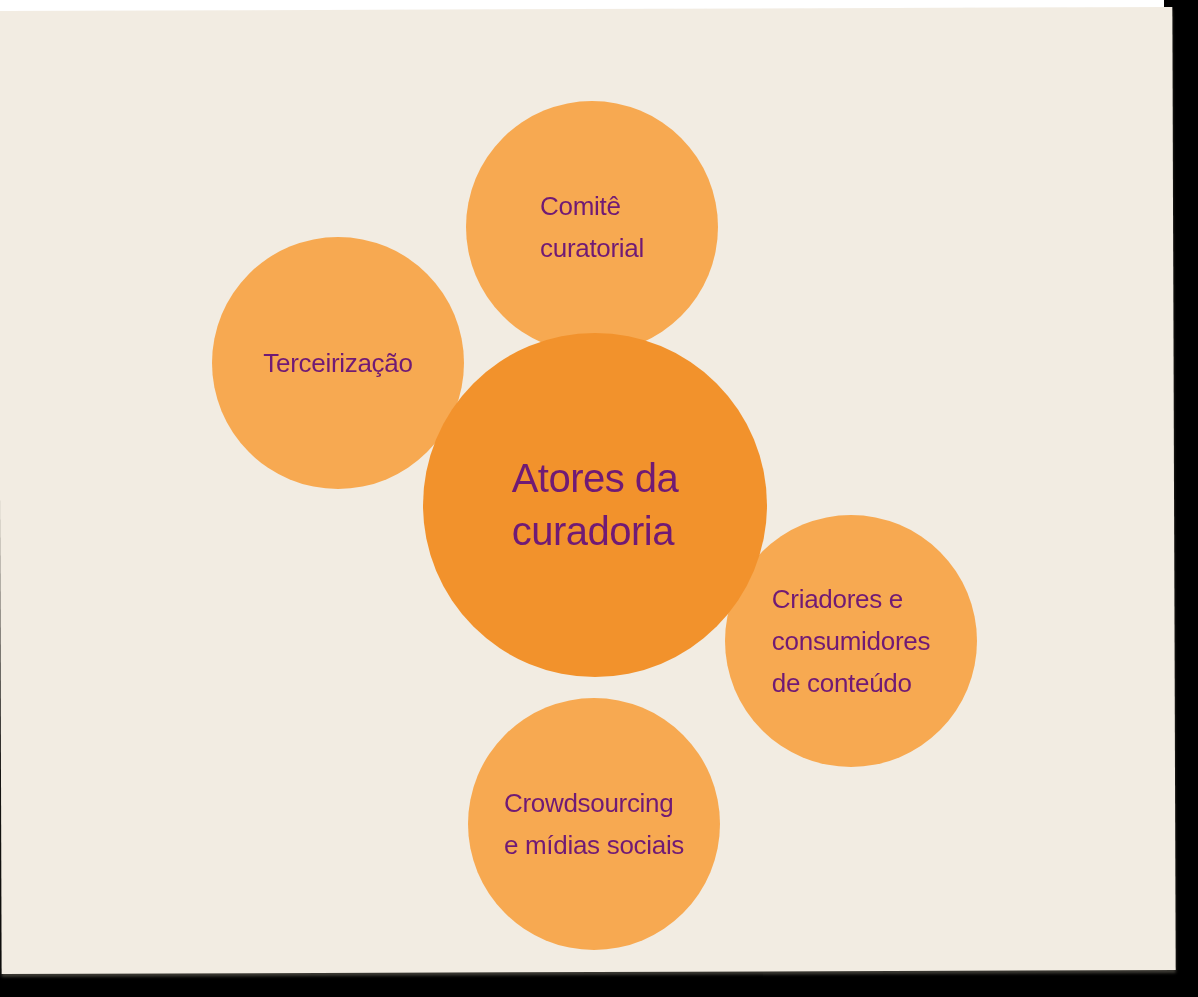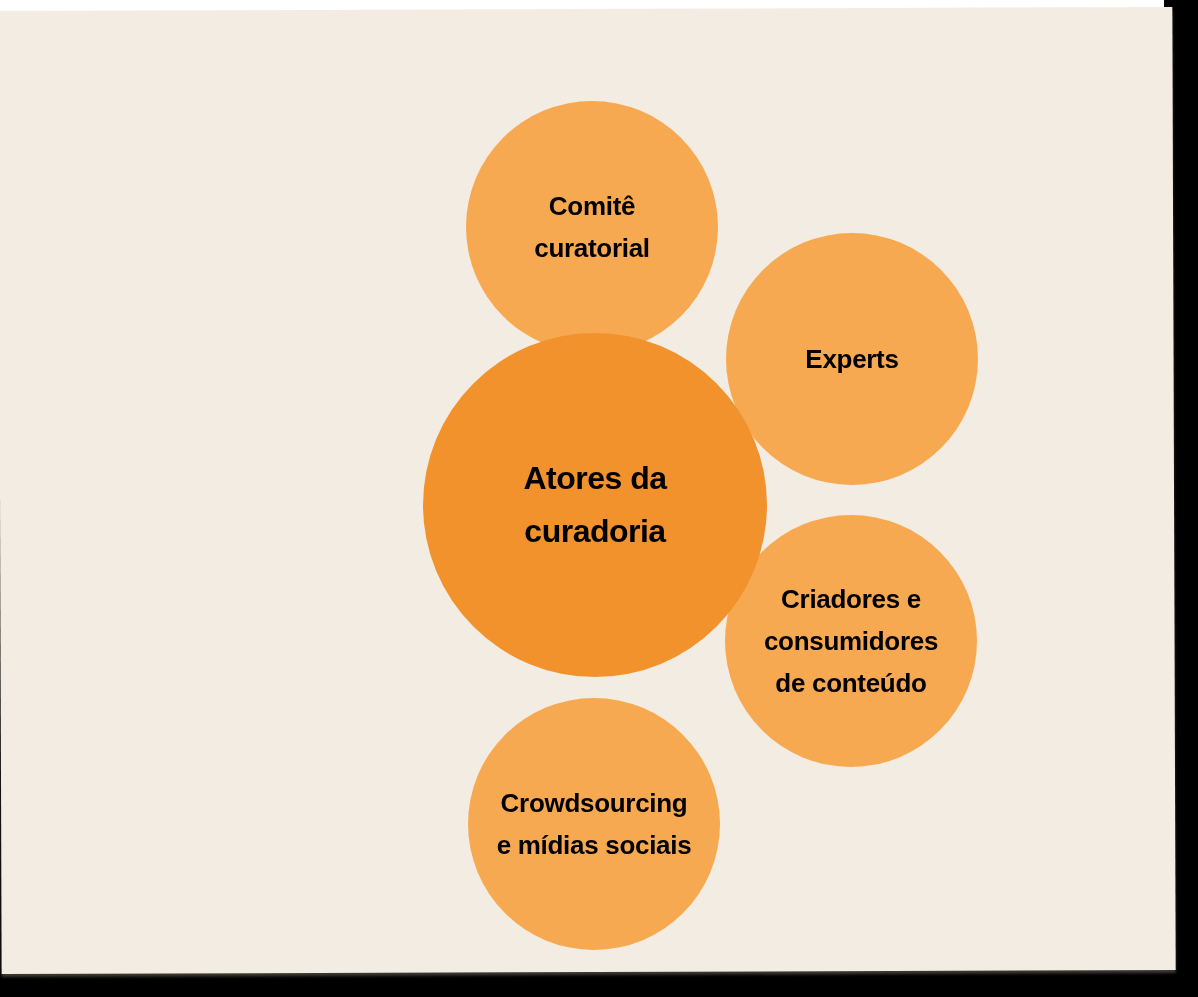--- a/index.html
+++ b/index.html
@@ -15,34 +15,34 @@
   .card{
     position:absolute;left:0;top:9px;width:1174px;height:963px;
     background:#F2ECE2;
     transform:rotate(-0.2deg);
     box-shadow:0 3px 3px rgba(110,105,95,0.55);
   }
   .diagram{position:absolute;left:0;top:0;width:1198px;height:997px;}
   .circle{
     position:absolute;border-radius:50%;
     display:flex;align-items:center;justify-content:center;
-    text-align:center;color:#000000;
+    color:#701a75;
     white-space:pre-line;
-    font-weight:bold;
+    font-weight:normal;
   }
   .satellite{
     width:252px;height:252px;
     background:#F7A951;
     font-size:26px;line-height:42px;letter-spacing:-0.3px;
     z-index:1;
   }
   .hub{
     width:344px;height:344px;left:423px;top:333px;
     background:#F2922C;
-    font-size:32px;line-height:53px;letter-spacing:-0.5px;
+    font-size:40px;line-height:53px;letter-spacing:-0.5px;
     z-index:2;
   }
   .pos-comite        {left:466px;top:101px;}
   .pos-experts       {left:726px;top:233px;}
   .pos-criadores     {left:725px;top:515px;}
   .pos-crowdsourcing {left:468px;top:698px;}
   .pos-algoritmos    {left:212px;top:513px;}
   .pos-terceirizacao {left:212px;top:237px;}
 </style>
 </head>
@@ -52,36 +52,36 @@
   <div class="top-strip"></div>
   <div class="card"></div>
 
   <div class="diagram">
 
     <div class="circle satellite pos-comite">
       <span>Comitê
 curatorial</span>
     </div>
 
-    <div class="circle satellite pos-experts">
-      <span>Experts</span>
-    </div>
 
     <div class="circle satellite pos-criadores">
       <span>Criadores e
 consumidores
 de conteúdo</span>
     </div>
 
     <div class="circle satellite pos-crowdsourcing">
       <span>Crowdsourcing
 e mídias sociais</span>
     </div>
 
 
+    <div class="circle satellite pos-terceirizacao">
+      <span>Terceirização</span>
+    </div>
 
     <div class="circle hub">
       <span>Atores da
 curadoria</span>
     </div>
 
   </div>
 </div>
 
 </body></html>

